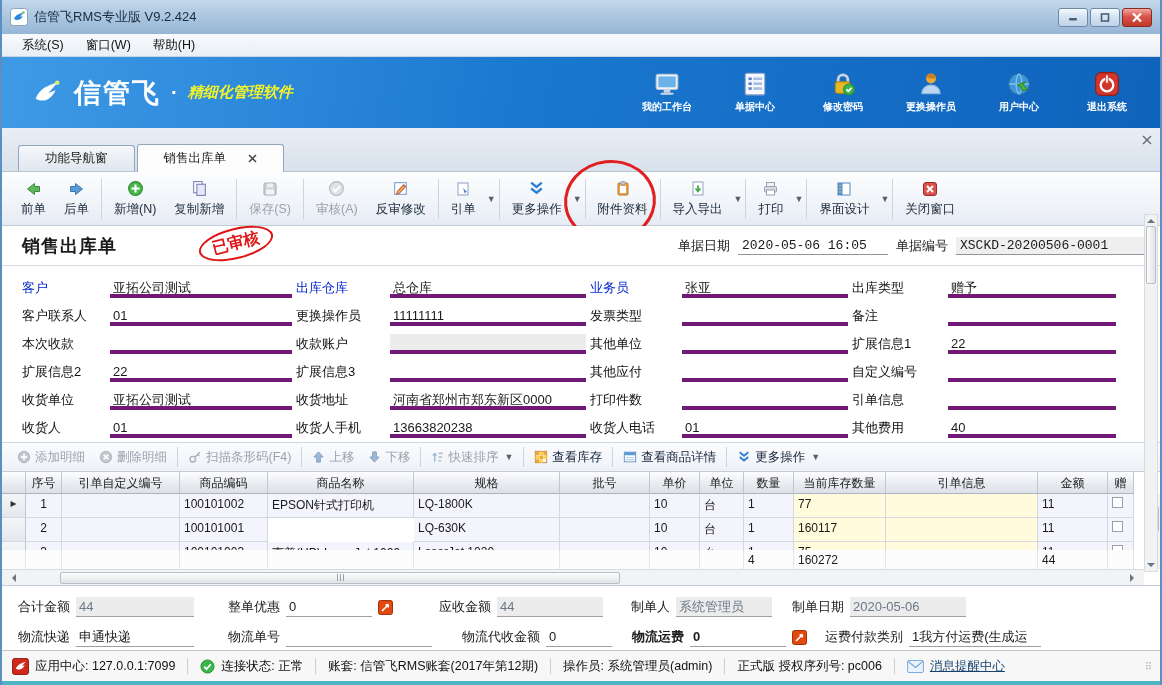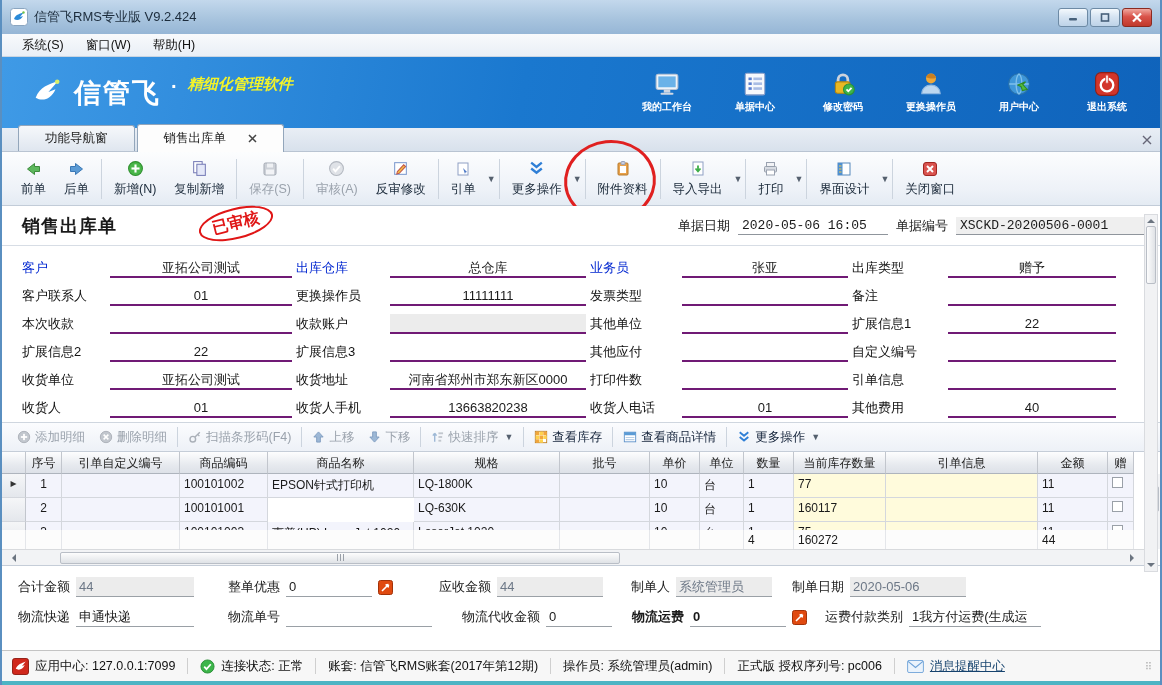--- a/index.html
+++ b/index.html
@@ -14,30 +14,30 @@
   .winctl { margin-left:auto; display:flex; gap:2px; }
   .wbtn { width:30px; height:19px; border:1px solid #6d8aa5; border-radius:3px; background:linear-gradient(#f4f9fd,#d6e4f2 45%,#bed3e8); display:flex; align-items:center; justify-content:center; }
   .wbtn.close { background:linear-gradient(#f0a9a0,#d9534a 45%,#c0392b); border-color:#8a2a20; }
 
   
   .menubar { height:23px; background:linear-gradient(#f8fafc,#e9eff6); border-bottom:1px solid #c9d5e2; display:flex; align-items:center; padding-left:10px; gap:2px; }
   .menu-item { padding:2px 10px; font-size:12.5px; color:#111; }
 
   
   .banner { height:71px; background:linear-gradient(100deg,#3f9ae6 0%, #1a78cf 45%, #0f63bb 100%); display:flex; align-items:center; padding:0 10px 0 28px; }
-  .brand { display:flex; align-items:flex-start; gap:10px; }
+  .brand { display:flex; align-items:center; gap:10px; }
   .brand-name { color:#fff; font-size:27px; font-weight:bold; letter-spacing:2px; }
   .brand-dot { color:#fff; font-size:20px; font-weight:bold; }
   .brand-slogan { color:#f3f32a; font-size:15px; font-weight:bold; font-style:italic; }
   .banner-actions { margin-left:auto; display:flex; align-items:flex-end; gap:14px; padding-right:6px; }
   .bact { width:74px; display:flex; flex-direction:column; align-items:center; gap:3px; cursor:pointer; }
   .bact .lbl { color:#fff; font-size:10px; font-weight:bold; white-space:nowrap; }
 
   
-  .tabbar { height:24px; background:linear-gradient(#e9eef5,#d8e1ec); display:flex; align-items:flex-end; padding-left:16px; position:relative; border-bottom:1px solid #b9c4d2; }
+  .tabbar { height:44px; background:linear-gradient(#e9eef5,#d8e1ec); display:flex; align-items:flex-end; padding-left:16px; position:relative; border-bottom:1px solid #b9c4d2; }
   .tab { height:26px; display:flex; align-items:center; justify-content:center; padding:0 26px; font-size:12.5px; border:1px solid #93a6bb; border-bottom:none; border-radius:3px 3px 0 0; background:linear-gradient(#f6f8fb,#dfe6ef); margin-right:2px; color:#222; }
   .tab.active { background:#fdfdfd; height:28px; margin-bottom:-1px; font-weight:normal; }
   .tab .tclose { margin-left:22px; }
   .pane-close { position:absolute; right:8px; top:7px; }
 
   
   .toolbar { height:54px; background:linear-gradient(#fcfdfe,#eef2f8 70%,#e4ebf3); border-bottom:1px solid #c2ccd8; display:flex; align-items:center; padding-left:10px; position:relative; }
   .tbtn { display:flex; flex-direction:column; align-items:center; justify-content:center; gap:3px; padding:4px 9px; font-size:12.5px; color:#1b2a3a; cursor:pointer; white-space:nowrap; }
   .tbtn .ic { height:18px; display:flex; align-items:center; }
   .tbtn.disabled { color:#9aa2ac; }
@@ -52,21 +52,21 @@
   .stamp { position:absolute; left:196px; top:2px; border:2px solid #e01616; border-radius:50%; padding:3px 12px; color:#e01616; font-size:16px; font-weight:bold; transform:rotate(-14deg); background:rgba(255,255,255,.1); }
   .doc-right { margin-left:auto; display:flex; align-items:center; gap:8px; font-size:13px; }
   .doc-right .dl { white-space:nowrap; }
   .doc-date { width:150px; border-bottom:1px solid #8f959c; padding:1px 4px; font-family:"Liberation Mono","DejaVu Sans Mono",monospace; }
   .doc-no { width:190px; border-bottom:1px solid #8f959c; background:#efefef; padding:1px 4px; font-family:"Liberation Mono","DejaVu Sans Mono",monospace; }
 
   
   .fields { height:176px; background:#fff; padding:8px 14px 0 20px; display:grid; grid-template-columns:84px 182px 90px 196px 88px 166px 92px 168px; grid-auto-rows:28px; align-items:center; column-gap:4px; }
   .flabel { font-size:13px; color:#111; white-space:nowrap; }
   .flabel.blue { color:#0026d0; }
-  .fvalue { border-bottom:2px solid #701a75; height:20px; line-height:19px; font-size:13px; padding:0 3px; white-space:nowrap; overflow:hidden;text-align:center; }
+  .fvalue { border-bottom:4px solid #701a75; height:20px; line-height:19px; font-size:13px; padding:0 3px; white-space:nowrap; overflow:hidden; }
   .fvalue.ro { background:#ececec; }
 
   
   .gridbar { height:30px; background:linear-gradient(#fbfcfe,#edf1f7); border-top:1px solid #cfd6df; border-bottom:1px solid #c5cdd8; display:flex; align-items:center; padding-left:8px; }
   .gbtn { display:flex; align-items:center; gap:4px; font-size:12.5px; color:#14233a; padding:3px 7px; cursor:pointer; white-space:nowrap; }
   .gbtn.disabled { color:#9aa2ac; }
   .gsep { width:1px; height:20px; background:#ccd4de; margin:0 3px; }
 
   
   .grid { height:114px; position:relative; background:#fff; overflow:hidden; border-bottom:1px solid #c5cdd8; }

